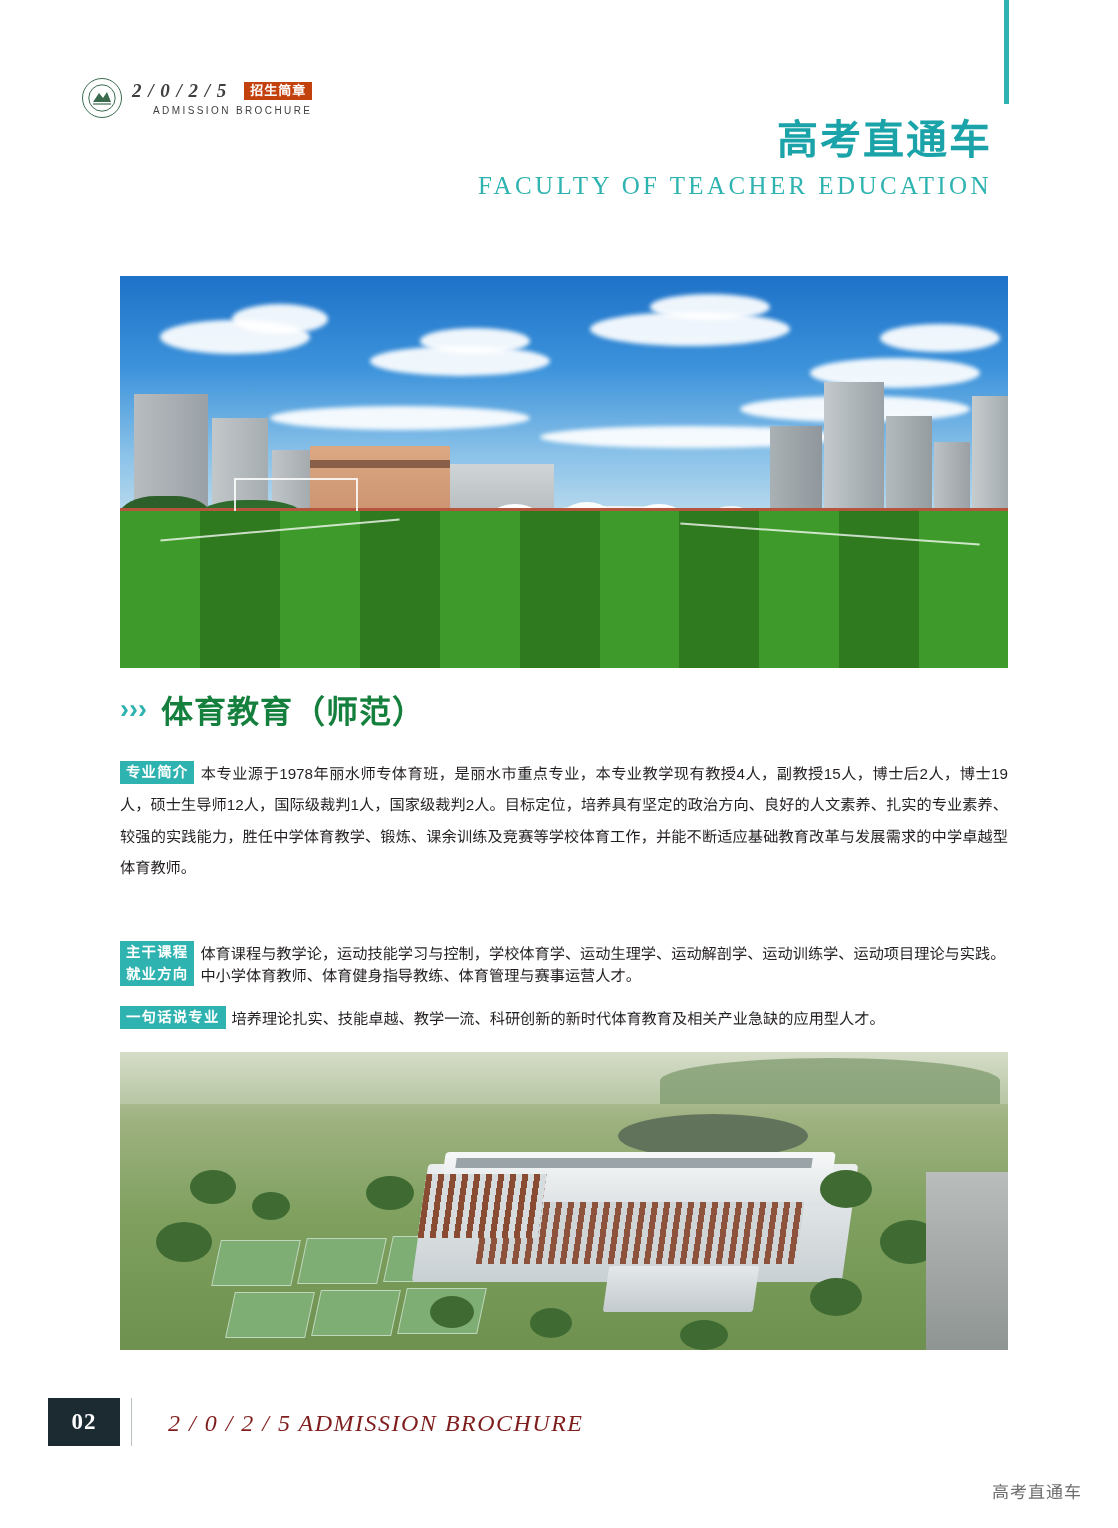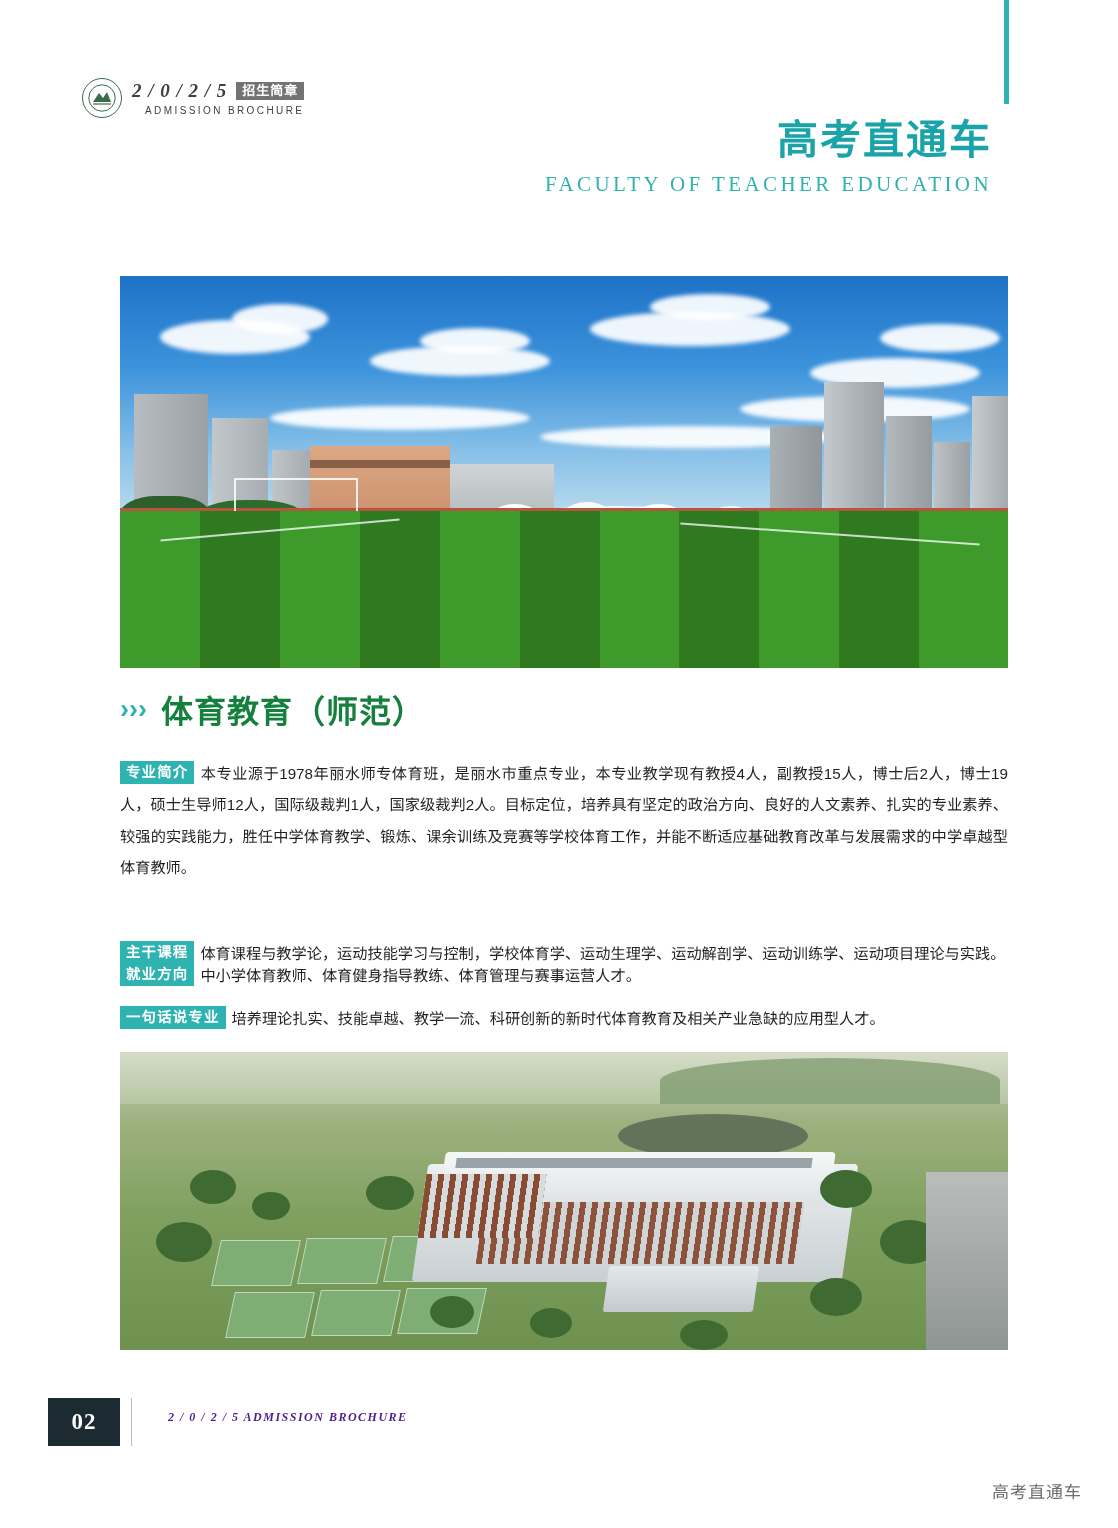--- a/index.html
+++ b/index.html
@@ -47,32 +47,32 @@
   }
   .brand-seal svg { display: block; }
   .brand-text {
     display: flex;
     flex-direction: column;
     gap: 3px;
   }
   .brand-year-row {
     display: flex;
     align-items: center;
-    gap: 9px;
+    gap: 17px;
   }
   .brand-year {
     font-family: "Liberation Serif", "DejaVu Serif", serif;
     font-style: italic;
     font-weight: bold;
     font-size: 19px;
     letter-spacing: 1px;
     color: #3f3f3f;
   }
   .brand-badge {
-    background: #737373;
+    background: #c2410c;
     color: #ffffff;
     font-size: 13px;
     font-weight: bold;
     padding: 2px 6px 3px 6px;
     letter-spacing: 1px;
     line-height: 1;
   }
   .brand-sub {
     font-size: 10px;
     font-weight: normal;
@@ -95,21 +95,21 @@
     color: #1aa3a8;
     line-height: 1;
   }
   .faculty-title-en {
     position: absolute;
     top: 172px;
     left: 0;
     width: 992px;
     text-align: right;
     font-family: "Liberation Serif", "DejaVu Serif", serif;
-    font-size: 21px;
+    font-size: 25px;
     letter-spacing: 3.4px;
     color: #2eb3b0;
   }
 
   
   .photo {
     position: absolute;
     overflow: hidden;
   }
   .photo-top {
@@ -253,24 +253,24 @@
     width: 1px;
     height: 48px;
     background: #b9c0c4;
   }
   .footer-text {
     position: absolute;
     left: 168px;
     top: 1410px;
     font-family: "Liberation Serif", "DejaVu Serif", serif;
     font-style: italic;
-    font-weight: bold;
-    font-size: 12px;
+    font-weight: normal;
+    font-size: 24px;
     letter-spacing: 1.5px;
-    color: #4c1d95;
+    color: #7f1d1d;
   }
   .watermark {
     position: absolute;
     right: 36px;
     top: 1478px;
     font-size: 17px;
     color: #6e6e6e;
     letter-spacing: 1px;
   }
 </style>

